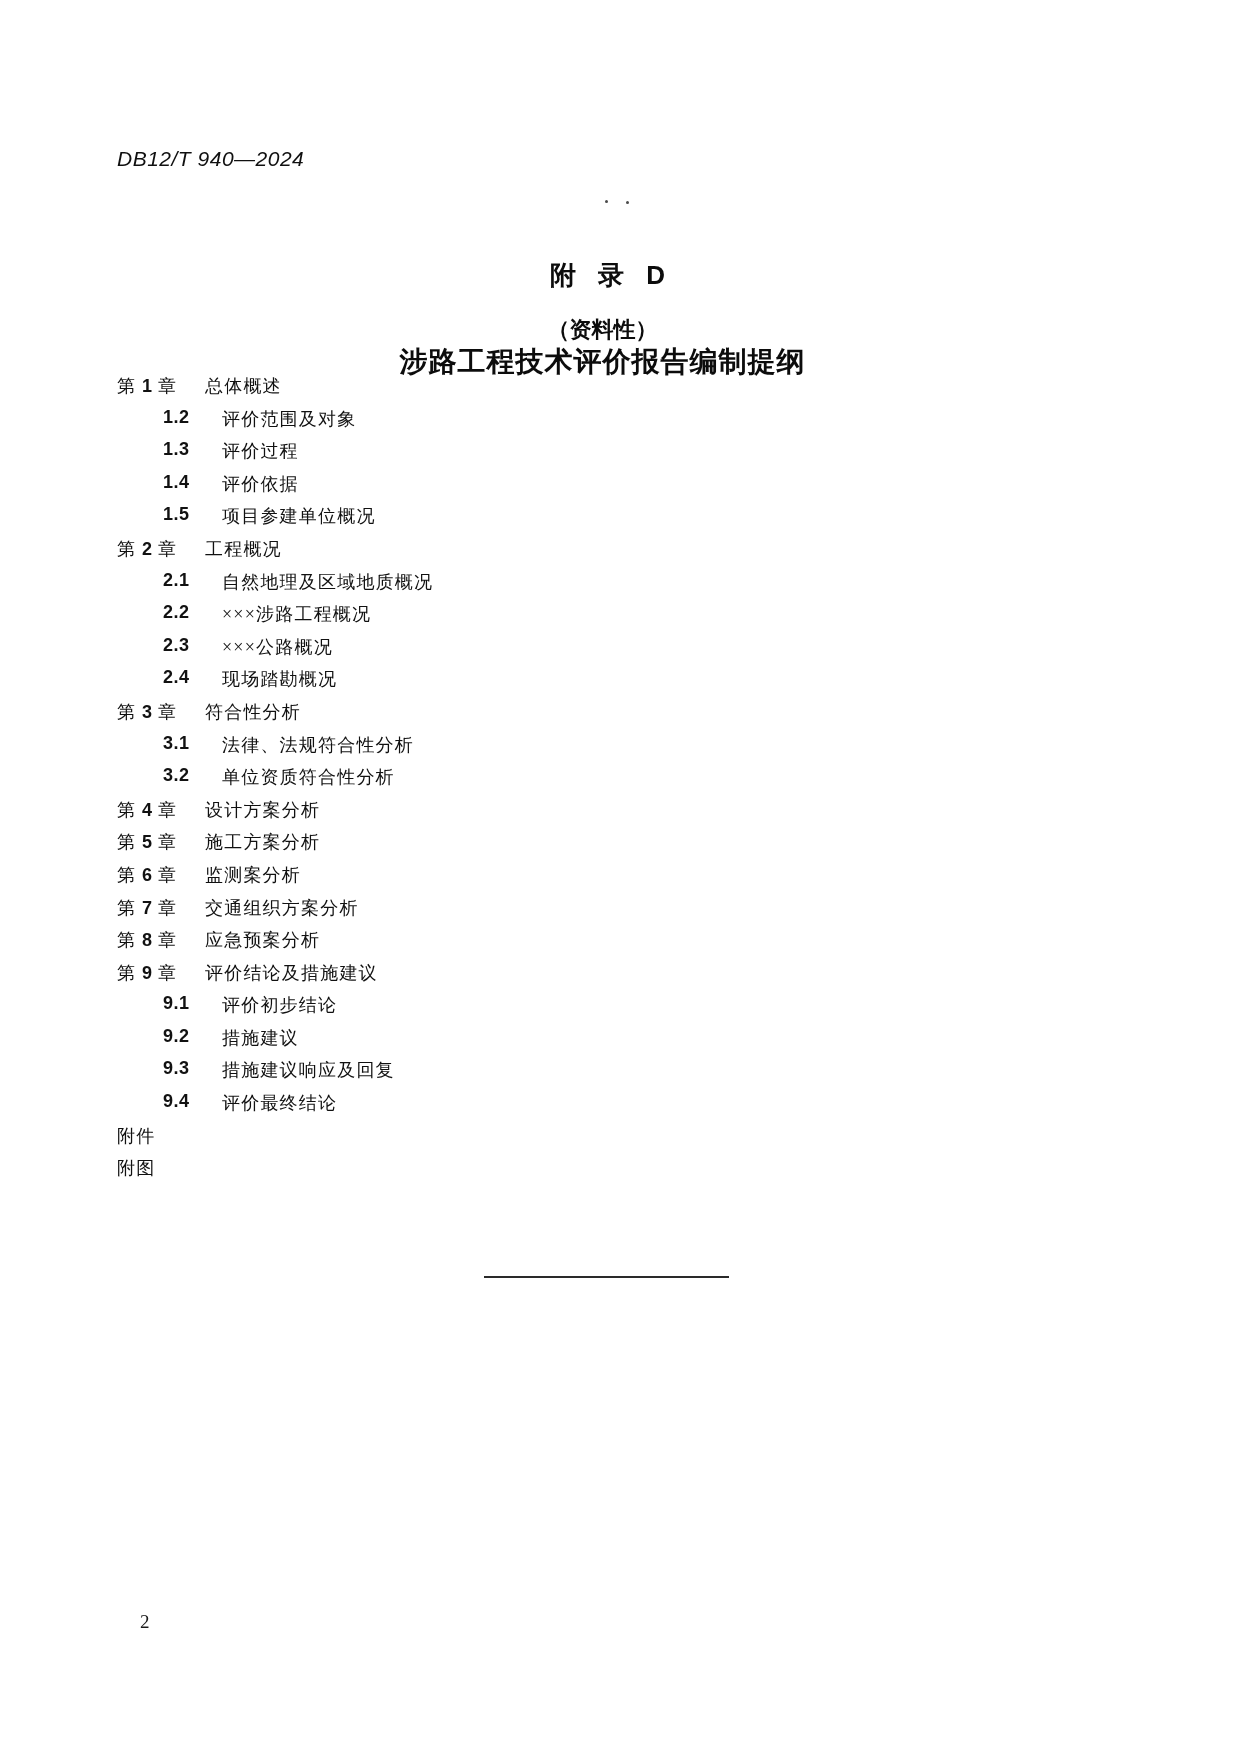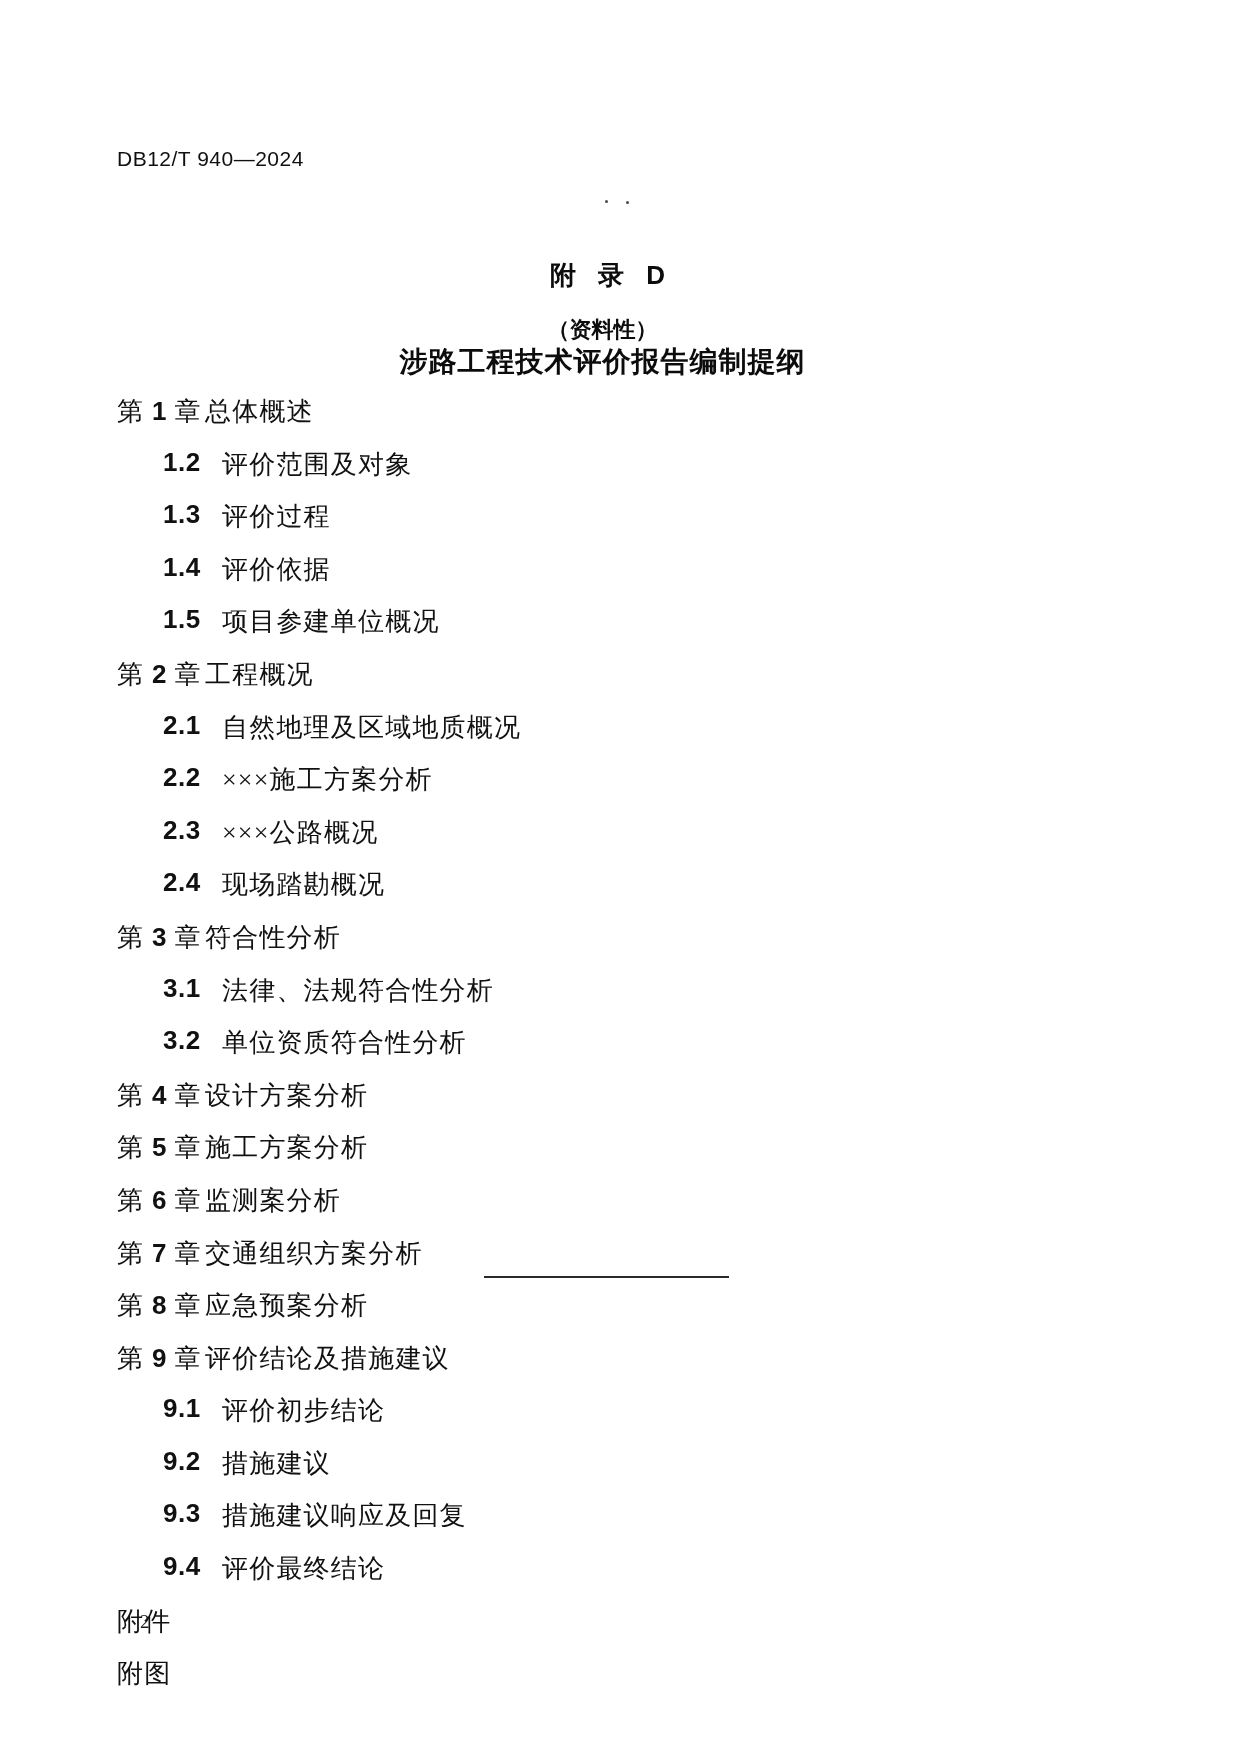--- a/index.html
+++ b/index.html
@@ -9,20 +9,21 @@
     position: relative;
     overflow: hidden;
     font-family: "Liberation Serif", "DejaVu Serif", serif;
     color: #111111;
   }
   .doc-header {
     position: absolute; left: 117px; top: 147px;
     font-family: "Liberation Sans", "DejaVu Sans", sans-serif;
     font-size: 21px; letter-spacing: 0.5px; color: #101010;
     white-space: pre;
+    font-style: italic;
   }
   .artifact-dot {
     position: absolute; width: 3px; height: 3px;
     background: #4a4a4a; border-radius: 50%;
   }
   .dot-a { left: 605px; top: 200px; }
   .dot-b { left: 626px; top: 201px; }
   .title-block {
     position: absolute; left: 0; top: 260px; width: 1205px;
     text-align: center; color: #0c0c0c;
@@ -43,23 +44,22 @@
   .title-line3 {
     font-family: "Liberation Sans", "DejaVu Sans", sans-serif;
     font-size: 28px; font-weight: 700;
     letter-spacing: 1px; line-height: 31px;
   }
   .outline {
     position: absolute; left: 117px; top: 372px; width: 900px;
   }
   .outline-row {
     position: relative; height: 32.6px;
-    font-size: 26px; letter-spacing: 1.2px;
+    font-size: 18px; letter-spacing: 1.2px;
     white-space: pre;
-    margin-top: 20px;
   }
   .outline-row .num { position: absolute; top: 2px; left: 0; }
   .outline-row.sub .num { left: 46px; }
   .outline-row .label { position: absolute; top: 2px; }
   .outline-row.chapter .label { left: 88px; }
   .outline-row.sub .label { left: 105px; }
   .outline-row.plain .label { left: 0; }
   .digit {
     font-family: "Liberation Sans", "DejaVu Sans", sans-serif;
     font-weight: 700; letter-spacing: 0.5px;
@@ -89,21 +89,21 @@
 </div>
 
 <div class="outline">
     <div class="outline-row chapter"><span class="num"><span>第 </span><span class="digit">1</span><span> 章</span></span><span class="label">总体概述</span></div>
     <div class="outline-row sub"><span class="num"><span class="digit">1.2</span></span><span class="label">评价范围及对象</span></div>
     <div class="outline-row sub"><span class="num"><span class="digit">1.3</span></span><span class="label">评价过程</span></div>
     <div class="outline-row sub"><span class="num"><span class="digit">1.4</span></span><span class="label">评价依据</span></div>
     <div class="outline-row sub"><span class="num"><span class="digit">1.5</span></span><span class="label">项目参建单位概况</span></div>
     <div class="outline-row chapter"><span class="num"><span>第 </span><span class="digit">2</span><span> 章</span></span><span class="label">工程概况</span></div>
     <div class="outline-row sub"><span class="num"><span class="digit">2.1</span></span><span class="label">自然地理及区域地质概况</span></div>
-    <div class="outline-row sub"><span class="num"><span class="digit">2.2</span></span><span class="label">×××施工方案分析</span></div>
+    <div class="outline-row sub"><span class="num"><span class="digit">2.2</span></span><span class="label">×××涉路工程概况</span></div>
     <div class="outline-row sub"><span class="num"><span class="digit">2.3</span></span><span class="label">×××公路概况</span></div>
     <div class="outline-row sub"><span class="num"><span class="digit">2.4</span></span><span class="label">现场踏勘概况</span></div>
     <div class="outline-row chapter"><span class="num"><span>第 </span><span class="digit">3</span><span> 章</span></span><span class="label">符合性分析</span></div>
     <div class="outline-row sub"><span class="num"><span class="digit">3.1</span></span><span class="label">法律、法规符合性分析</span></div>
     <div class="outline-row sub"><span class="num"><span class="digit">3.2</span></span><span class="label">单位资质符合性分析</span></div>
     <div class="outline-row chapter"><span class="num"><span>第 </span><span class="digit">4</span><span> 章</span></span><span class="label">设计方案分析</span></div>
     <div class="outline-row chapter"><span class="num"><span>第 </span><span class="digit">5</span><span> 章</span></span><span class="label">施工方案分析</span></div>
     <div class="outline-row chapter"><span class="num"><span>第 </span><span class="digit">6</span><span> 章</span></span><span class="label">监测案分析</span></div>
     <div class="outline-row chapter"><span class="num"><span>第 </span><span class="digit">7</span><span> 章</span></span><span class="label">交通组织方案分析</span></div>
     <div class="outline-row chapter"><span class="num"><span>第 </span><span class="digit">8</span><span> 章</span></span><span class="label">应急预案分析</span></div>

